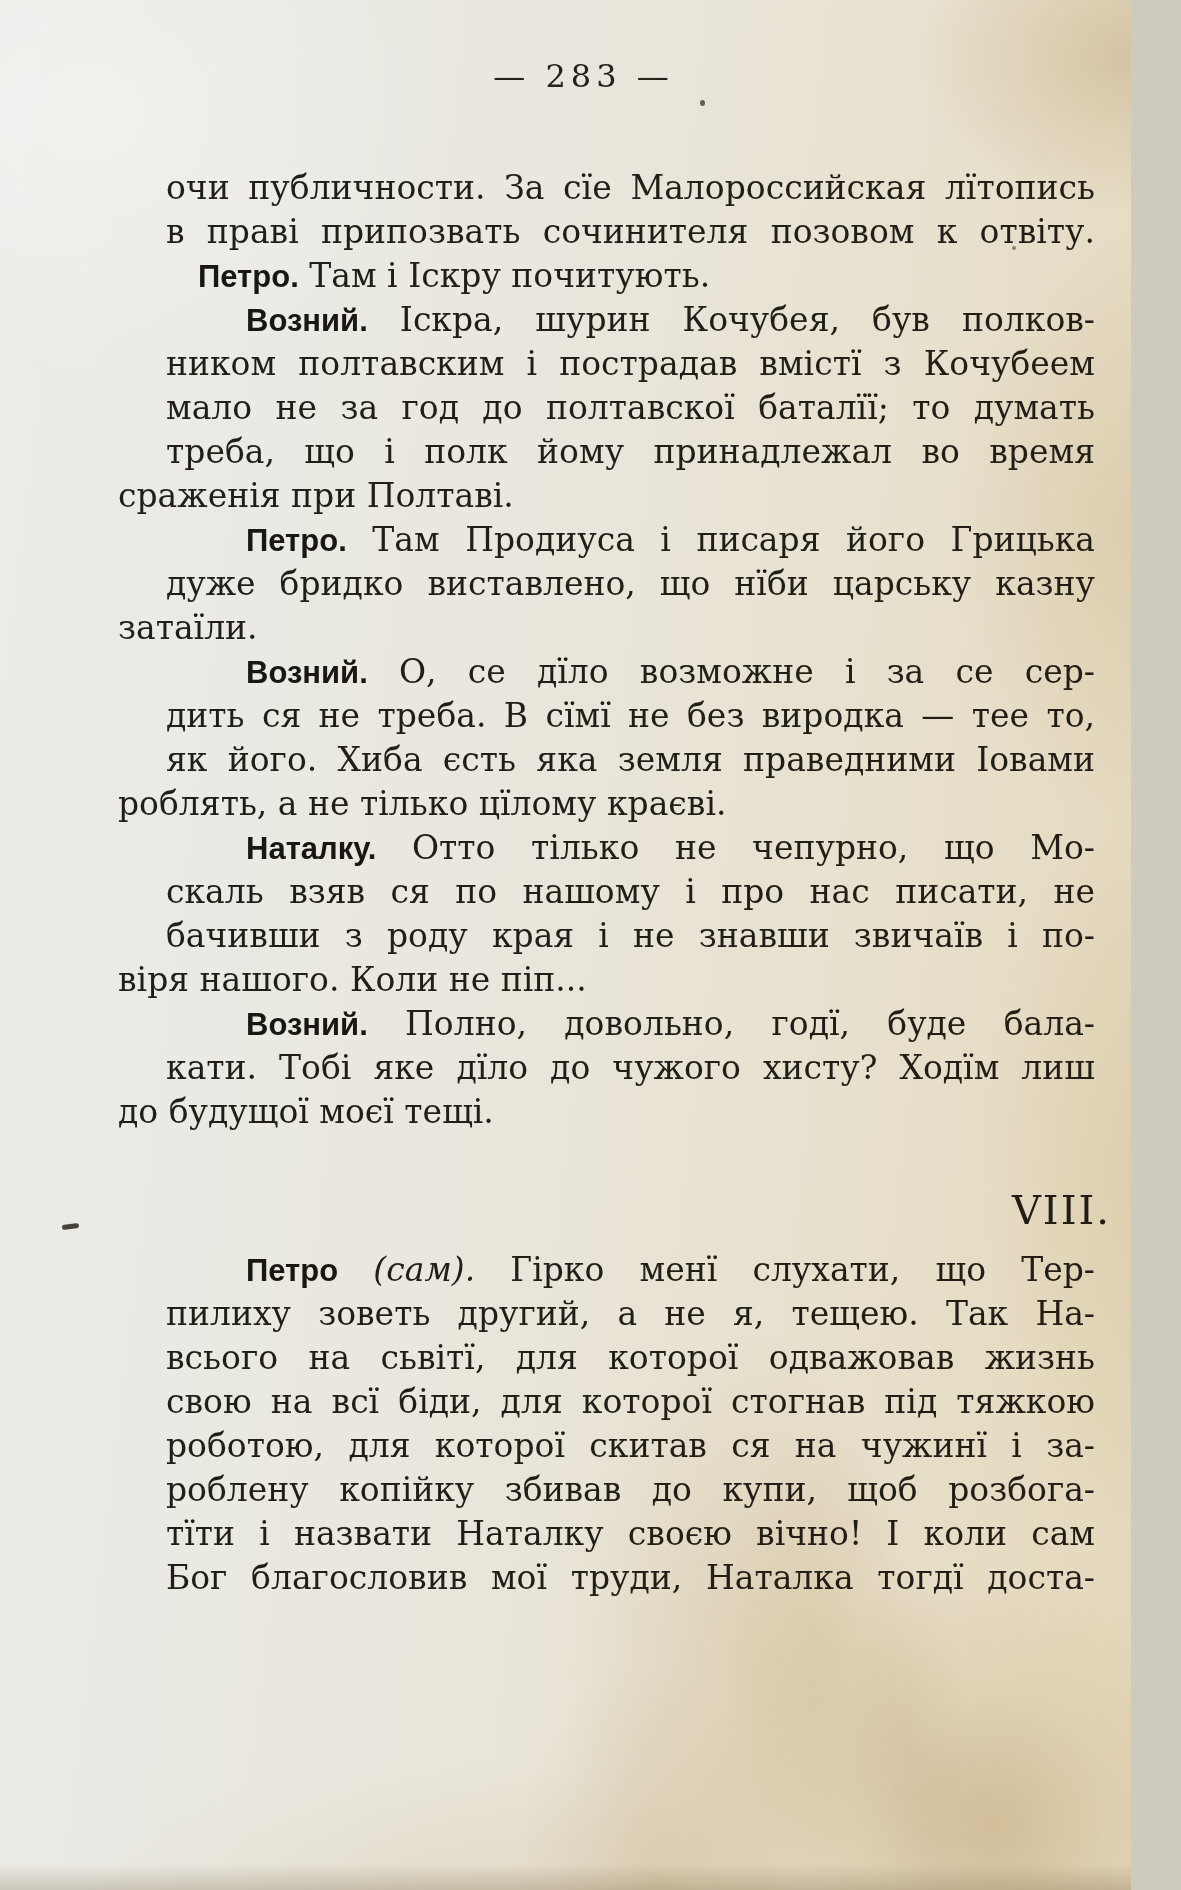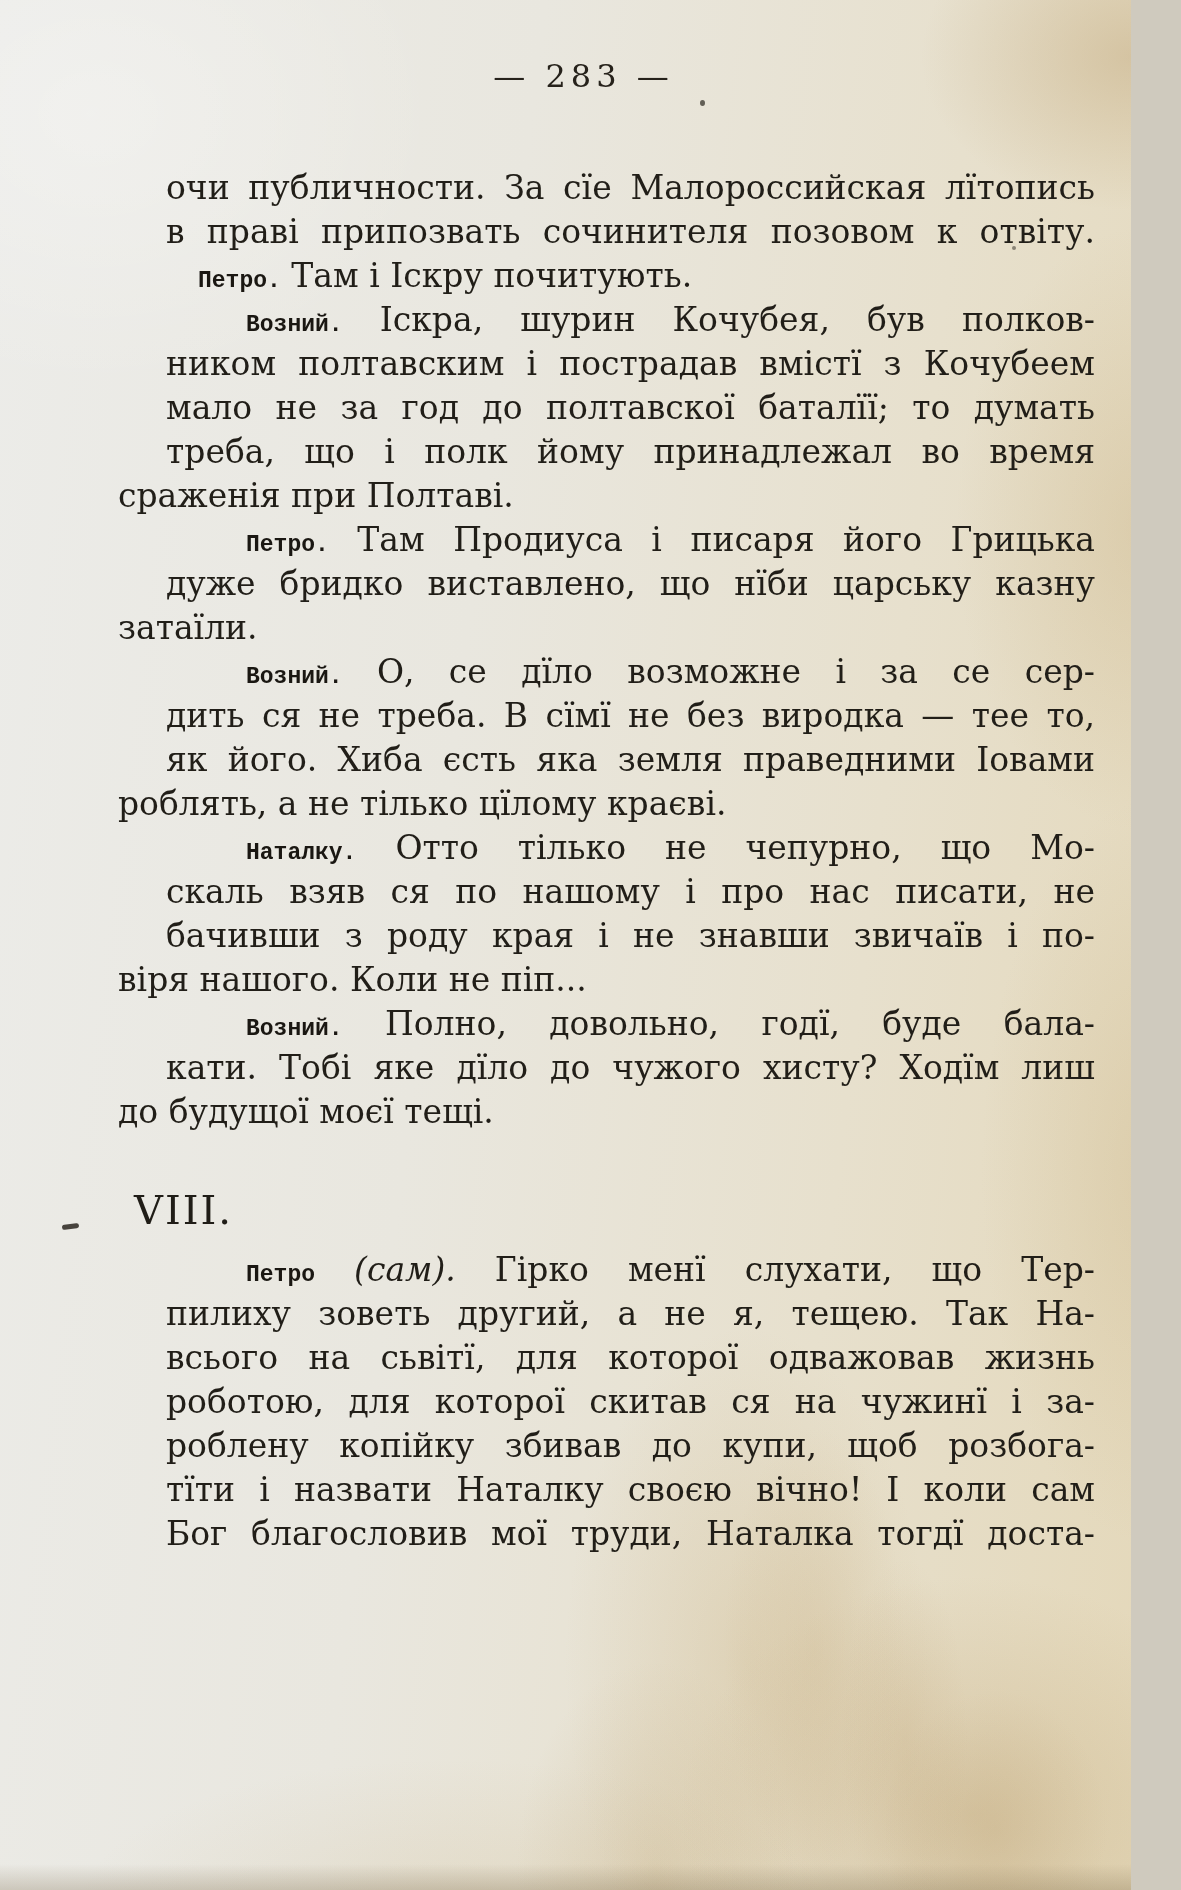--- a/index.html
+++ b/index.html
@@ -55,33 +55,33 @@
     white-space: normal;
   }
   .line.fill {
     text-align: justify;
     text-align-last: justify;
     text-justify: inter-word;
     margin-left: 48px;
   }
   .line.indent { text-indent: 80px; }
   .speaker {
-    font-family: Liberation Mono, monospace;
+    font-family: Liberation Sans, sans-serif;
     font-weight: 700;
-    font-size: 23px;
+    font-size: 31px;
     color: #1a1712;
   }
   .italic { font-style: italic; }
   .section-heading {
     font-family: "DejaVu Serif", serif;
     font-size: 40px;
     line-height: 44px;
     height: 44px;
     margin: 54px 0 16px 0;
-    text-align: left;
+    text-align: right;
     letter-spacing: 2px;
     color: #201d17;
     transform: translateX(16px);
   }
   .speck {
     position: absolute;
     background: #2a2620;
     border-radius: 50%;
     z-index: 2;
     pointer-events: none;
@@ -127,20 +127,21 @@
       <div class="line fill"><span>скаль взяв ся по нашому і про нас писати, не</span></div>
       <div class="line fill"><span>бачивши з роду края і не знавши звичаїв і по-</span></div>
       <div class="line"><span>віря нашого. Коли не піп...</span></div>
       <div class="line fill indent"><span class="speaker">Возний.</span><span> Полно, довольно, годї, буде бала-</span></div>
       <div class="line fill"><span>кати. Тобі яке дїло до чужого хисту? Ходїм лиш</span></div>
       <div class="line"><span>до будущої моєї тещі.</span></div>
       <div class="section-heading">VIII.</div>
       <div class="line fill indent"><span class="speaker">Петро</span><span> </span><span class="italic">(сам).</span><span> Гірко менї слухати, що Тер-</span></div>
       <div class="line fill"><span>пилиху зоветь другий, а не я, тещею. Так На-</span></div>
       <div class="line fill"><span>всього на сьвітї, для которої одважовав жизнь</span></div>
+      <div class="line fill"><span>свою на всї біди, для которої стогнав під тяжкою</span></div>
       <div class="line fill"><span>роботою, для которої скитав ся на чужинї і за-</span></div>
       <div class="line fill"><span>роблену копійку збивав до купи, щоб розбога-</span></div>
       <div class="line fill"><span>тїти і назвати Наталку своєю вічно! І коли сам</span></div>
       <div class="line fill"><span>Бог благословив мої труди, Наталка тогдї доста-</span></div>
     </main>
   <div class="speck speck-dash"></div>
   <div class="speck speck-dot1"></div>
   <div class="speck speck-dot2"></div>
 </div>
 

